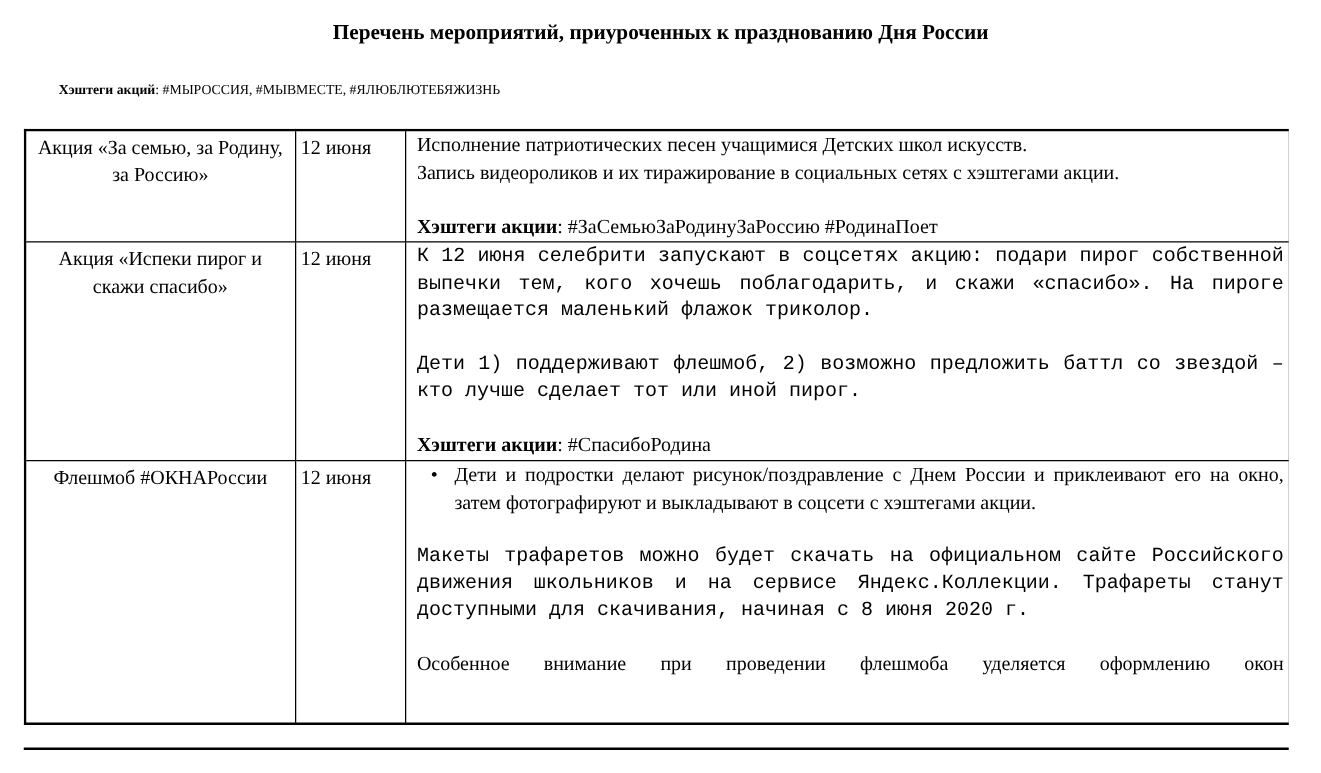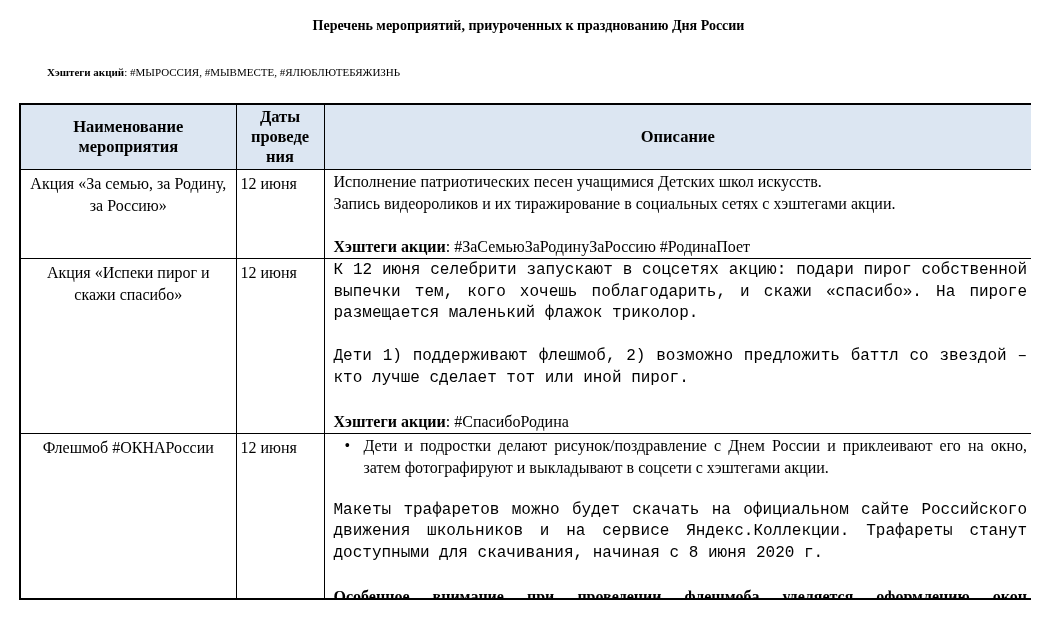--- a/index.html
+++ b/index.html
@@ -6,21 +6,21 @@
   body {
     width: 1057px; height: 618px;
     background: #ffffff; color: #000;
     font-family: "Liberation Serif", serif;
     position: relative; overflow: hidden;
   }
   .doc-title {
     margin: 15px 40px 0 40px;
     text-align: center;
     font-weight: bold;
-    font-size: 14px;
+    font-size: 17px;
     line-height: 22px;
   }
   .hash-line {
     margin: 24px 0 0 47px;
     font-size: 11px;
     line-height: 22px;
   }
   .hash-line .lbl { font-weight: bold; }
   .table-wrap {
     position: absolute; left: 19px; top: 103px;
@@ -59,21 +59,21 @@
   tr.hdr { height: 64px; }
   tr.r1 { height: 85px; }
   tr.r2 { height: 166px; }
   tr.r3 { height: 210px; }
   td.name-cell { text-align: center; }
   td.date-cell { text-align: left; }
   td.desc-cell { padding: 1px 4px 1px 9px; }
   p { margin: 0; }
   .gap { margin-top: 21.5px; }
   .just { text-align: justify; font-family: Liberation Mono, monospace; }
-  .cutline { text-align: justify; text-align-last: justify; font-weight: bold; }
+  .cutline { text-align: justify; text-align-last: justify; }
   .bullet {
     position: relative;
     padding-left: 30px;
     text-align: justify;
   }
   .bullet .marker {
     position: absolute; left: 11px; top: 0;
   }
 </style>
 </head>
@@ -86,25 +86,20 @@
 </div>
 
 <div class="table-wrap">
   <table class="events">
     <colgroup>
       <col style="width:216px">
       <col style="width:88px">
       <col style="width:708px">
     </colgroup>
     <tbody>
-        <tr class="hdr">
-      <th style="background: rgb(220, 230, 242);">Наименование мероприятия</th>
-      <th class="th-dates" style="background: rgb(220, 230, 242);">Даты проведения</th>
-      <th style="background: rgb(220, 230, 242);">Описание</th>
-    </tr>
 
     <tr class="r1">
       <td class="name-cell">Акция «За семью, за Родину, за Россию»</td>
       <td class="date-cell">12 июня</td>
       <td class="desc-cell">
         <p>Исполнение патриотических песен учащимися Детских школ искусств.</p>
         <p>Запись видеороликов и их тиражирование в социальных сетях с хэштегами акции.</p>
         <p class="gap"><b>Хэштеги акции</b><span>: #ЗаСемьюЗаРодинуЗаРоссию #РодинаПоет</span></p>
       </td>
     </tr>

